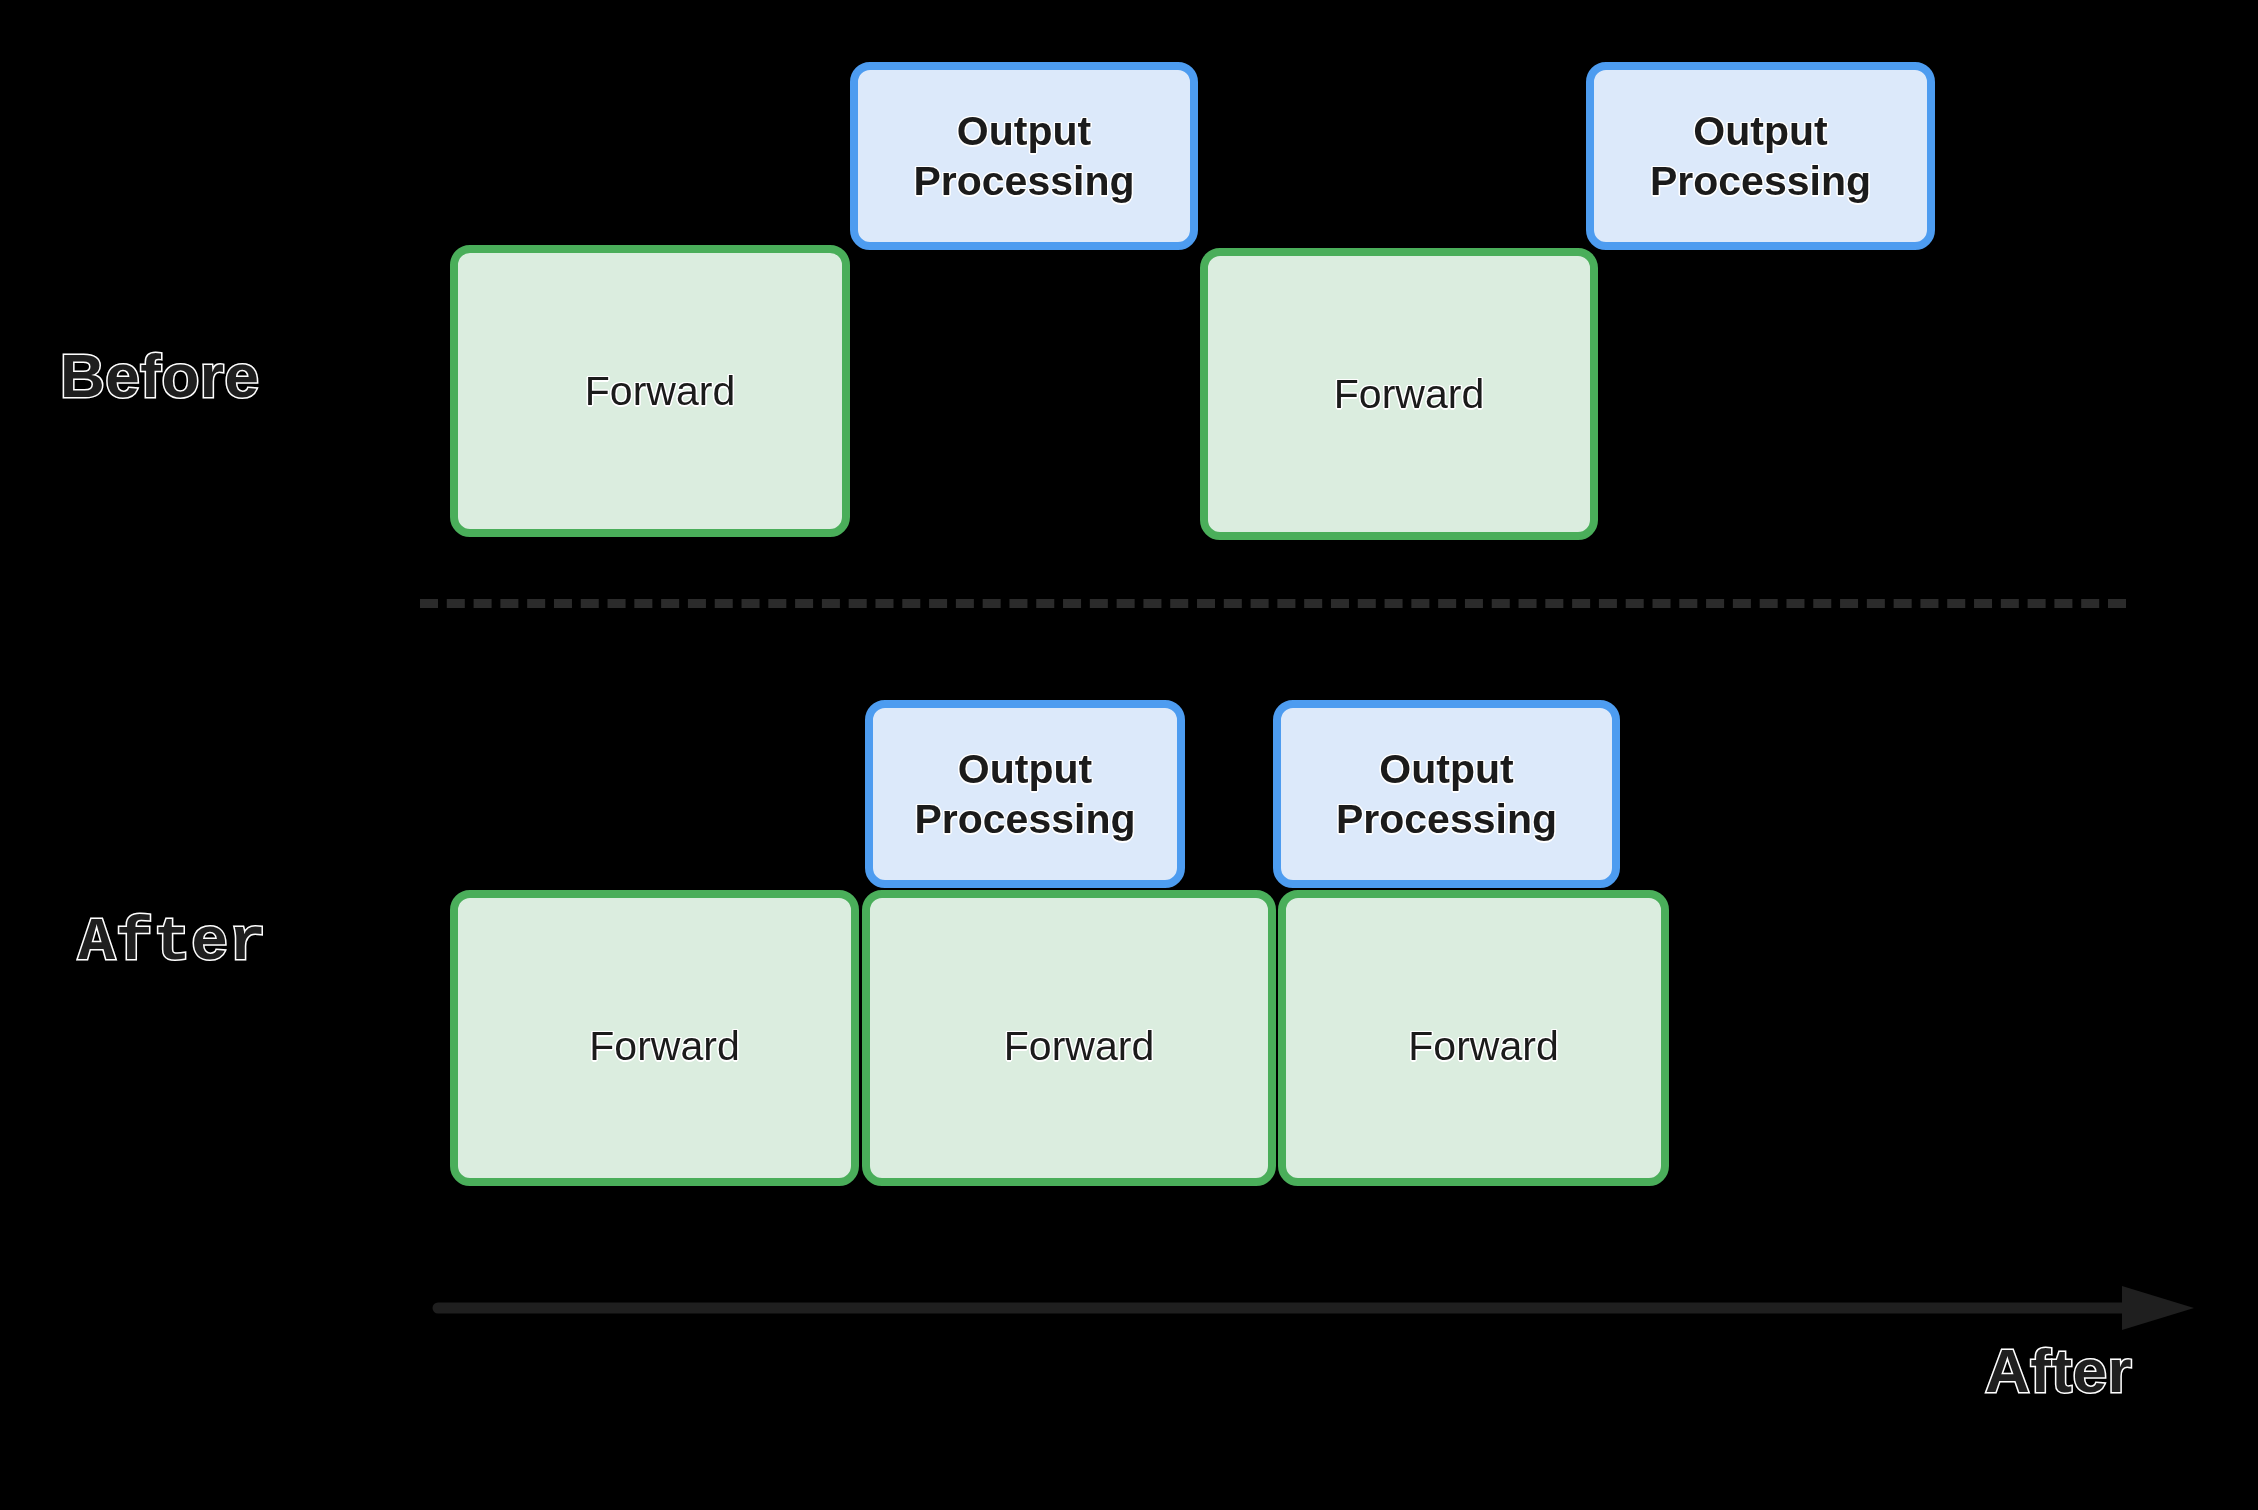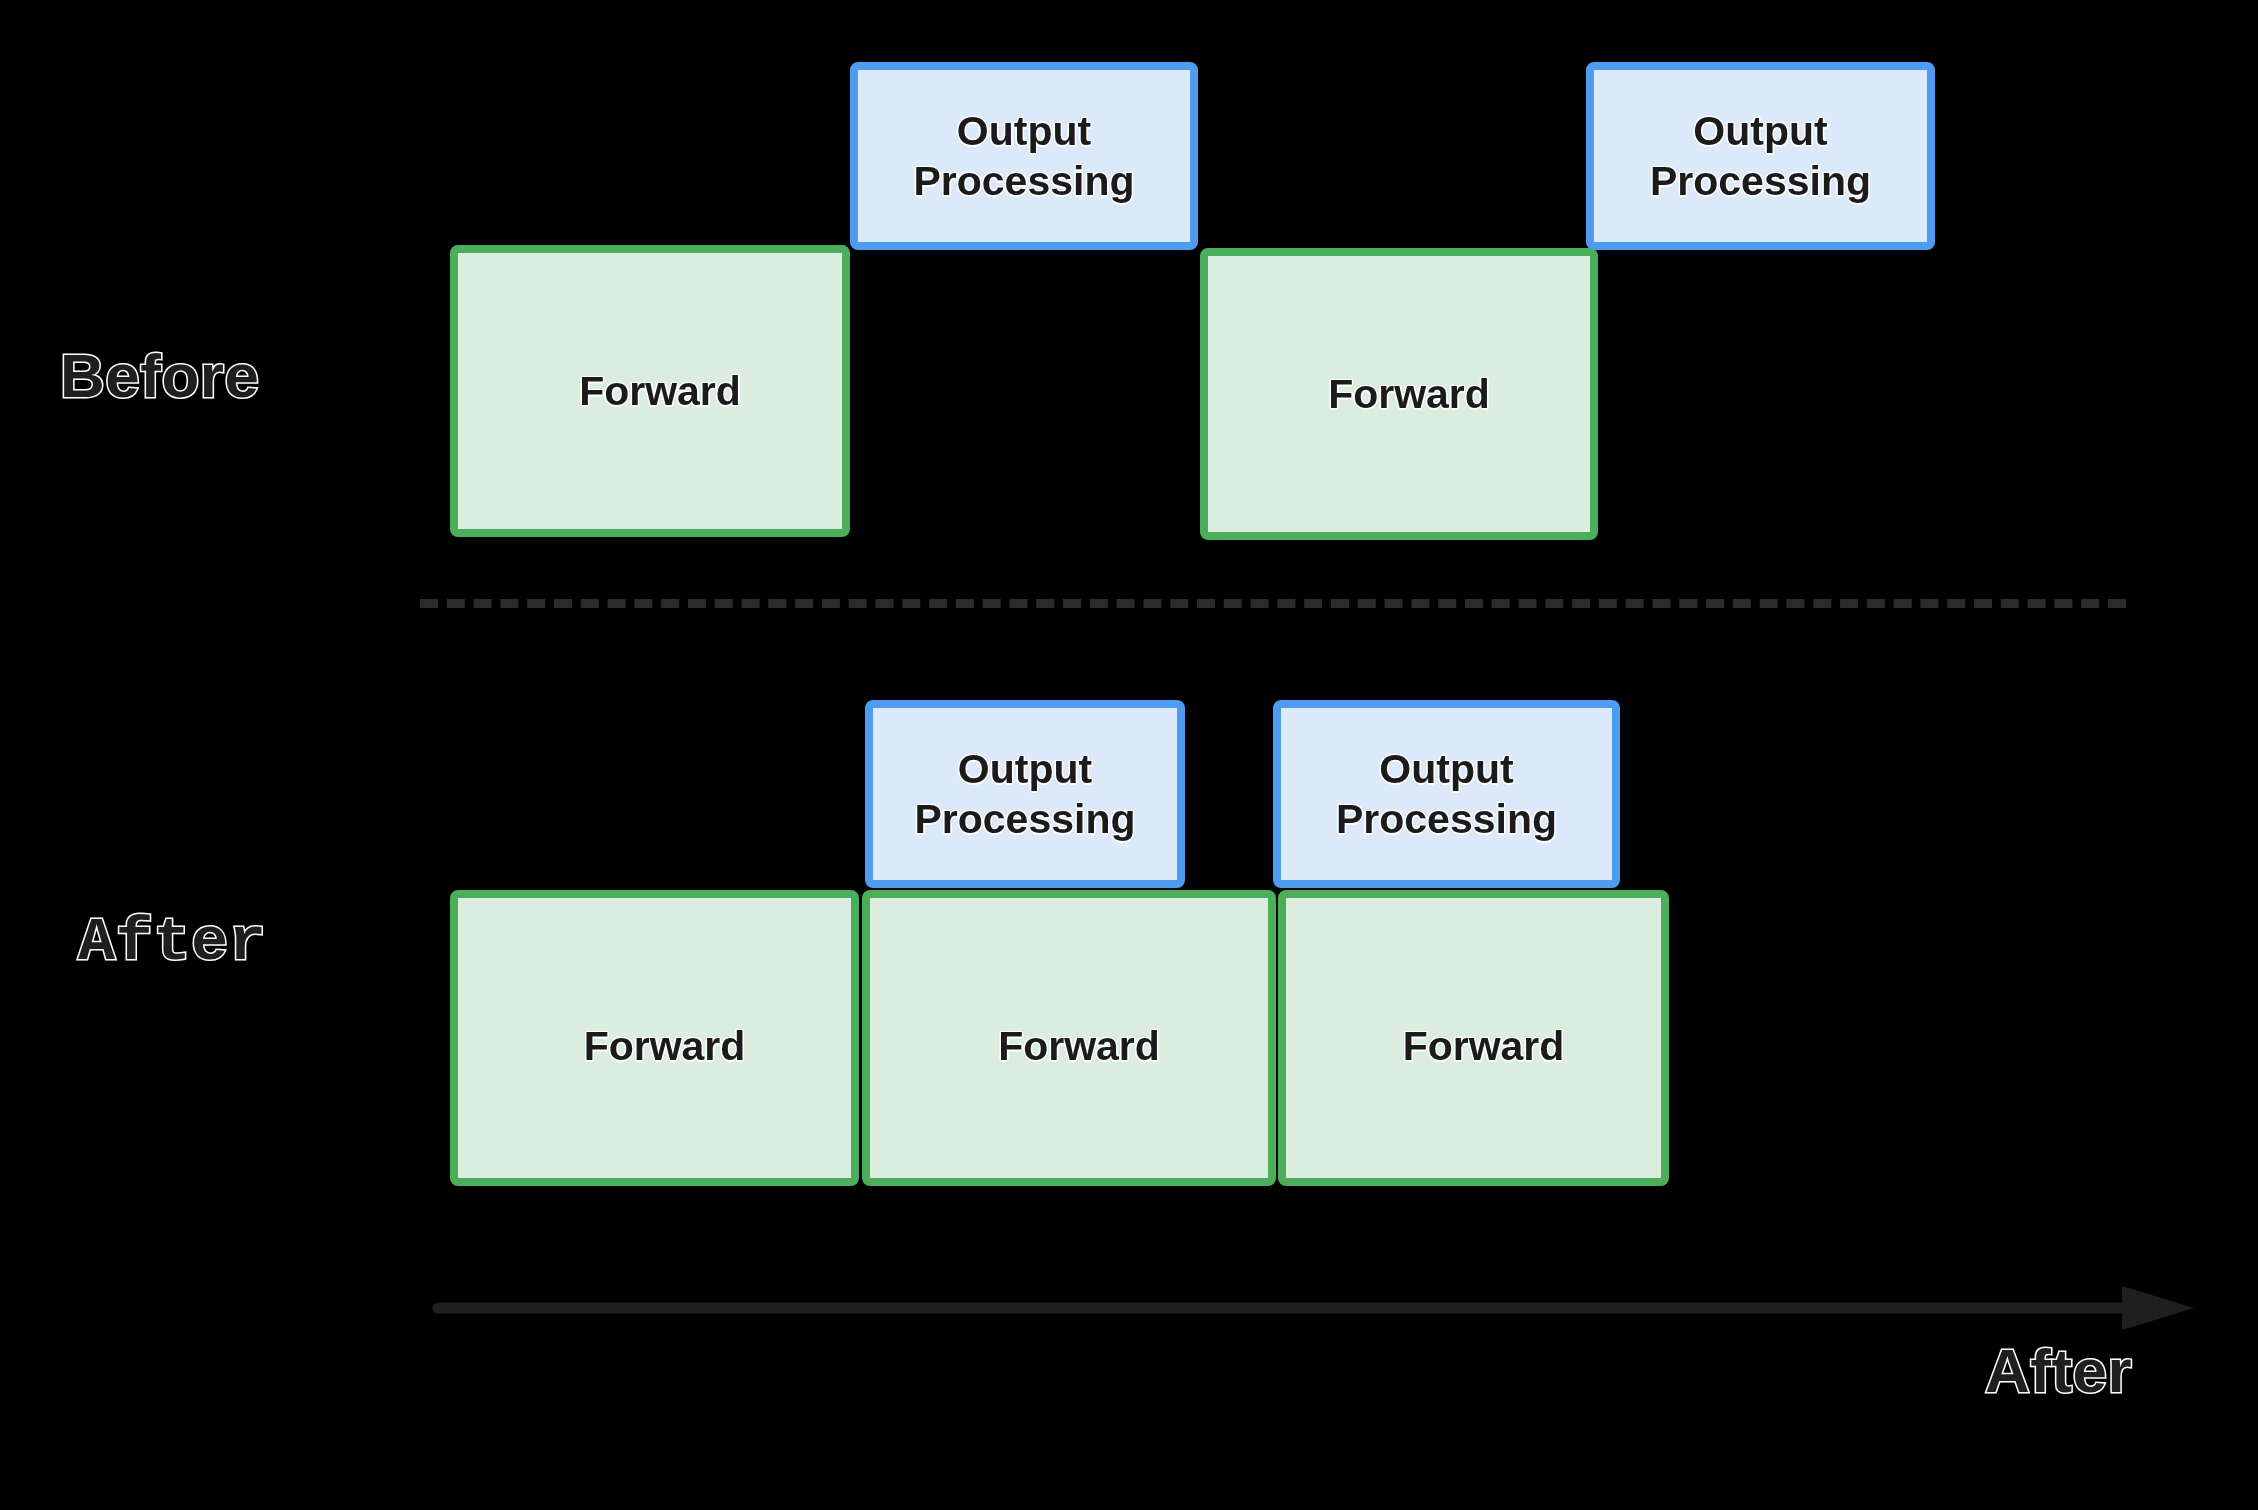--- a/index.html
+++ b/index.html
@@ -35,21 +35,21 @@
   #label-time   { left: 1985px; top: 1340px; font-size: 62px; }
 
   
   .box {
     position: absolute;
     box-sizing: border-box;
     display: flex;
     align-items: center;
     justify-content: center;
     text-align: center;
-    border-radius: 8px;
+    border-radius: 20px;
   }
   .box-inner {
     font-size: 41px;
     line-height: 1.22;
     color: #1b1b1b;
     text-shadow:
        1.5px 0 0 #ffffff, -1.5px 0 0 #ffffff,
        0 1.5px 0 #ffffff, 0 -1.5px 0 #ffffff,
        1px 1px 0 #ffffff, -1px -1px 0 #ffffff,
        1px -1px 0 #ffffff, -1px 1px 0 #ffffff;
@@ -57,21 +57,21 @@
     padding: 0 8px;
   }
   .box.green {
     background: #dbeddf;
     border: 8px solid #4aae5a;
   }
   .box.blue {
     background: #dce9fa;
     border: 8px solid #4d9cf0;
   }
-  .box.green .box-inner { font-weight: 700; margin-left: 20px; }
+  .box.green .box-inner { font-weight: 400; margin-left: 20px; }
   .box.blue  .box-inner { font-weight: 700; }
 
   
   .nudge-down { position: relative; top: 8px; }
 
   
   #divider {
     position: absolute;
     left: 420px;
     top: 599px;

